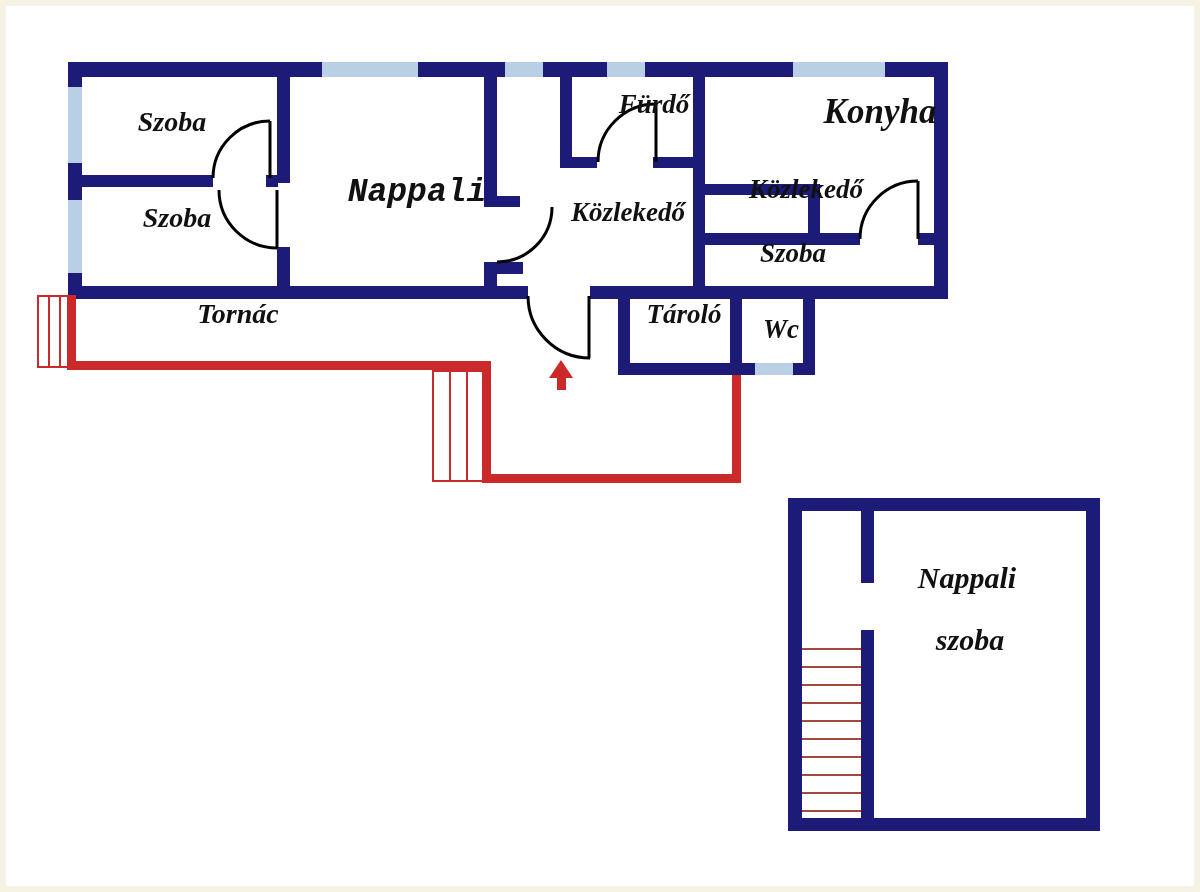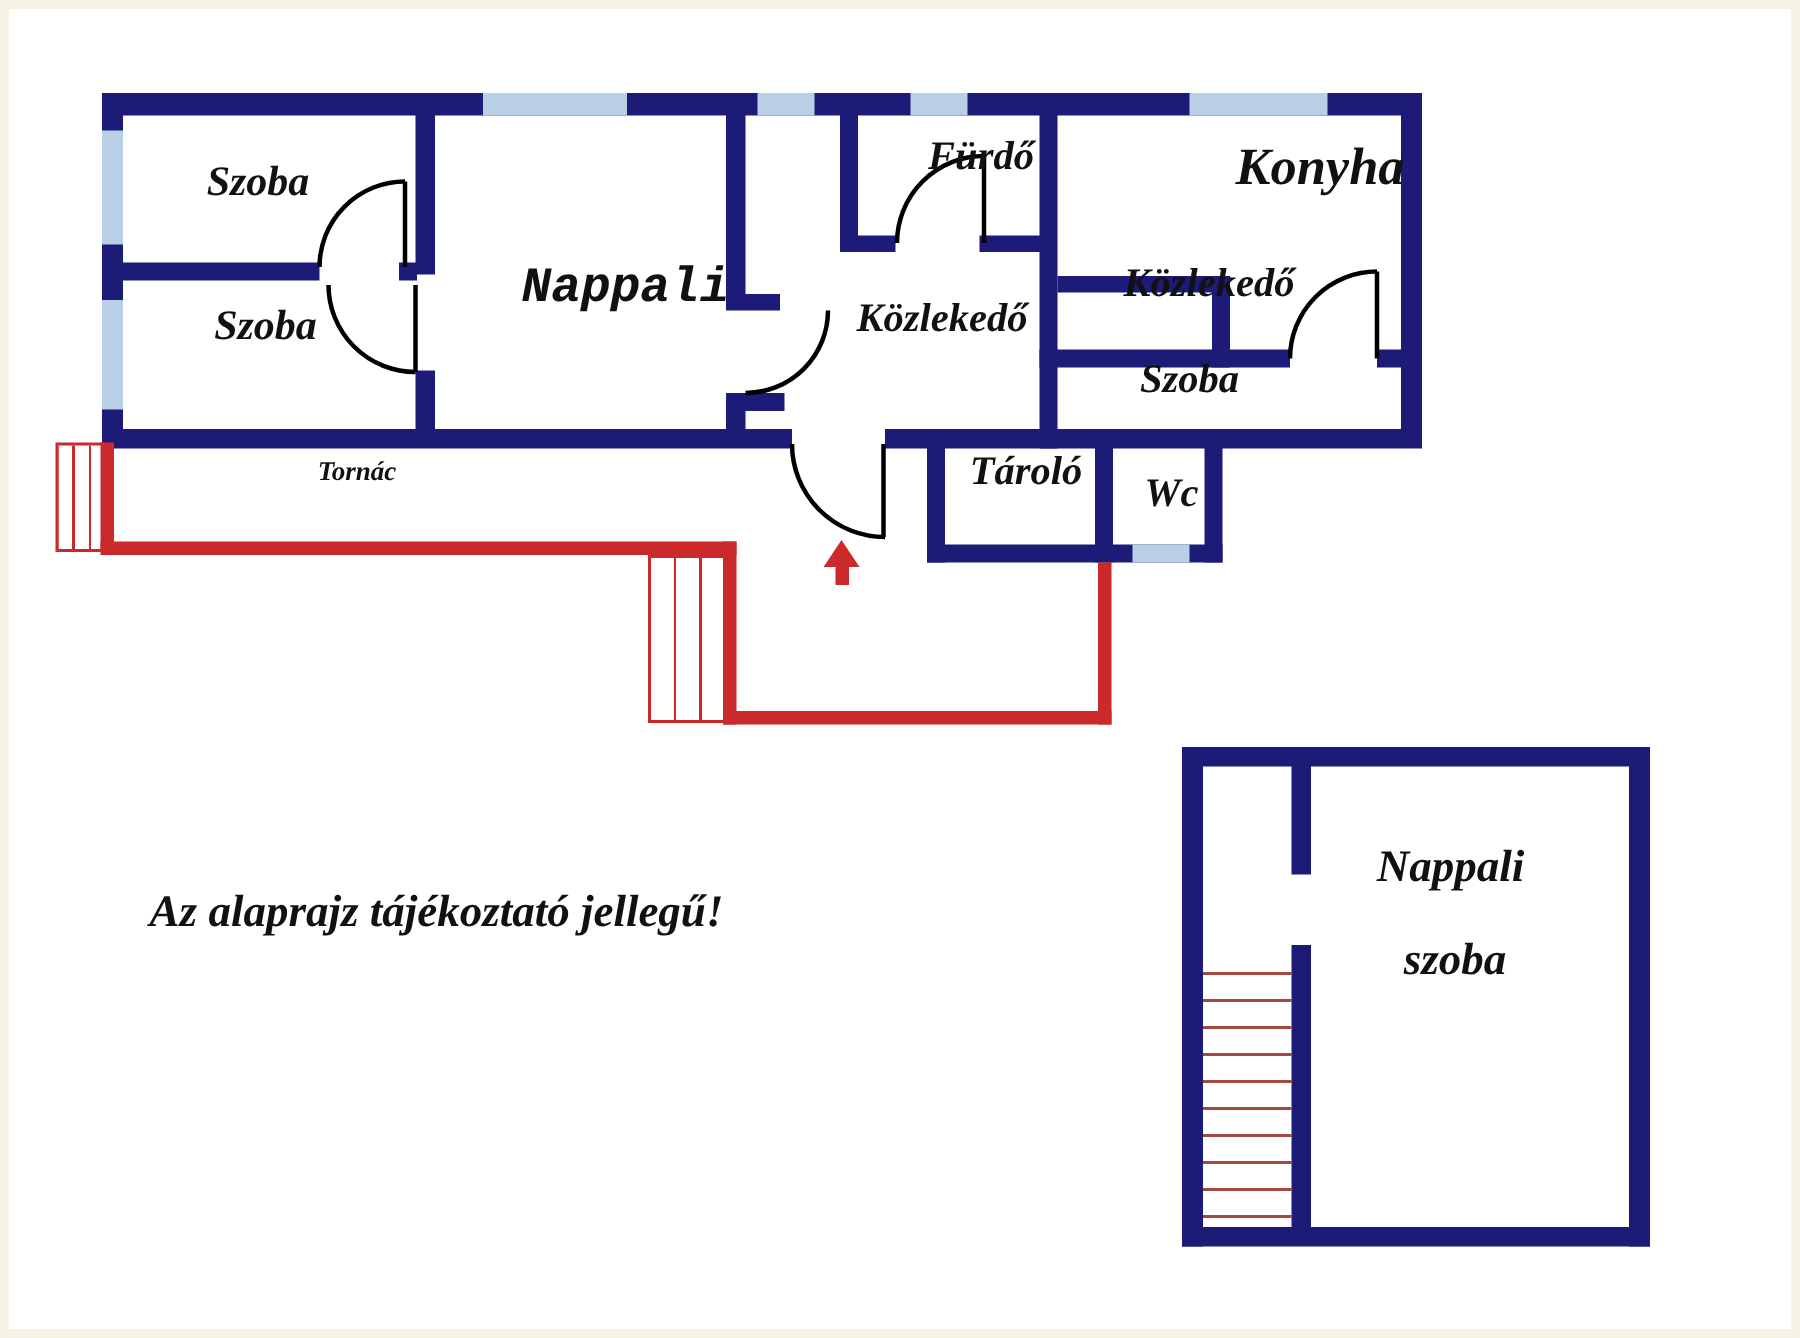--- a/index.html
+++ b/index.html
@@ -118,21 +118,20 @@
   </svg>
 
   <div class="label" style="left:172px;top:122px;font-size:28px;">Szoba</div>
   <div class="label" style="left:177px;top:218px;font-size:28px;">Szoba</div>
   <div class="label" style="left:417px;top:192px;font-size:33px;font-family:Liberation Mono, monospace;">Nappali</div>
   <div class="label" style="left:654px;top:104px;font-size:27px;">Fürdő</div>
   <div class="label" style="left:880px;top:111px;font-size:35px;">Konyha</div>
   <div class="label" style="left:628px;top:212px;font-size:27px;">Közlekedő</div>
   <div class="label" style="left:806px;top:189px;font-size:27px;">Közlekedő</div>
   <div class="label" style="left:793px;top:253px;font-size:27px;">Szoba</div>
-  <div class="label" style="left:238px;top:314px;font-size:18px;">Tornác</div>
+  <div class="label" style="left:238px;top:314px;font-size:28px;">Tornác</div>
   <div class="label" style="left:684px;top:314px;font-size:27px;">Tároló</div>
   <div class="label" style="left:781px;top:329px;font-size:27px;text-align:right;">Wc</div>
   <div class="label" style="left:967px;top:578px;font-size:30px;">Nappali</div>
   <div class="label" style="left:970px;top:640px;font-size:30px;">szoba</div>
 
-  <div class="label" style="left:291px;top:608px;font-size:30px;">Az alaprajz tájékoztató jellegű!</div>
 
 </div>
 
 </body></html>

